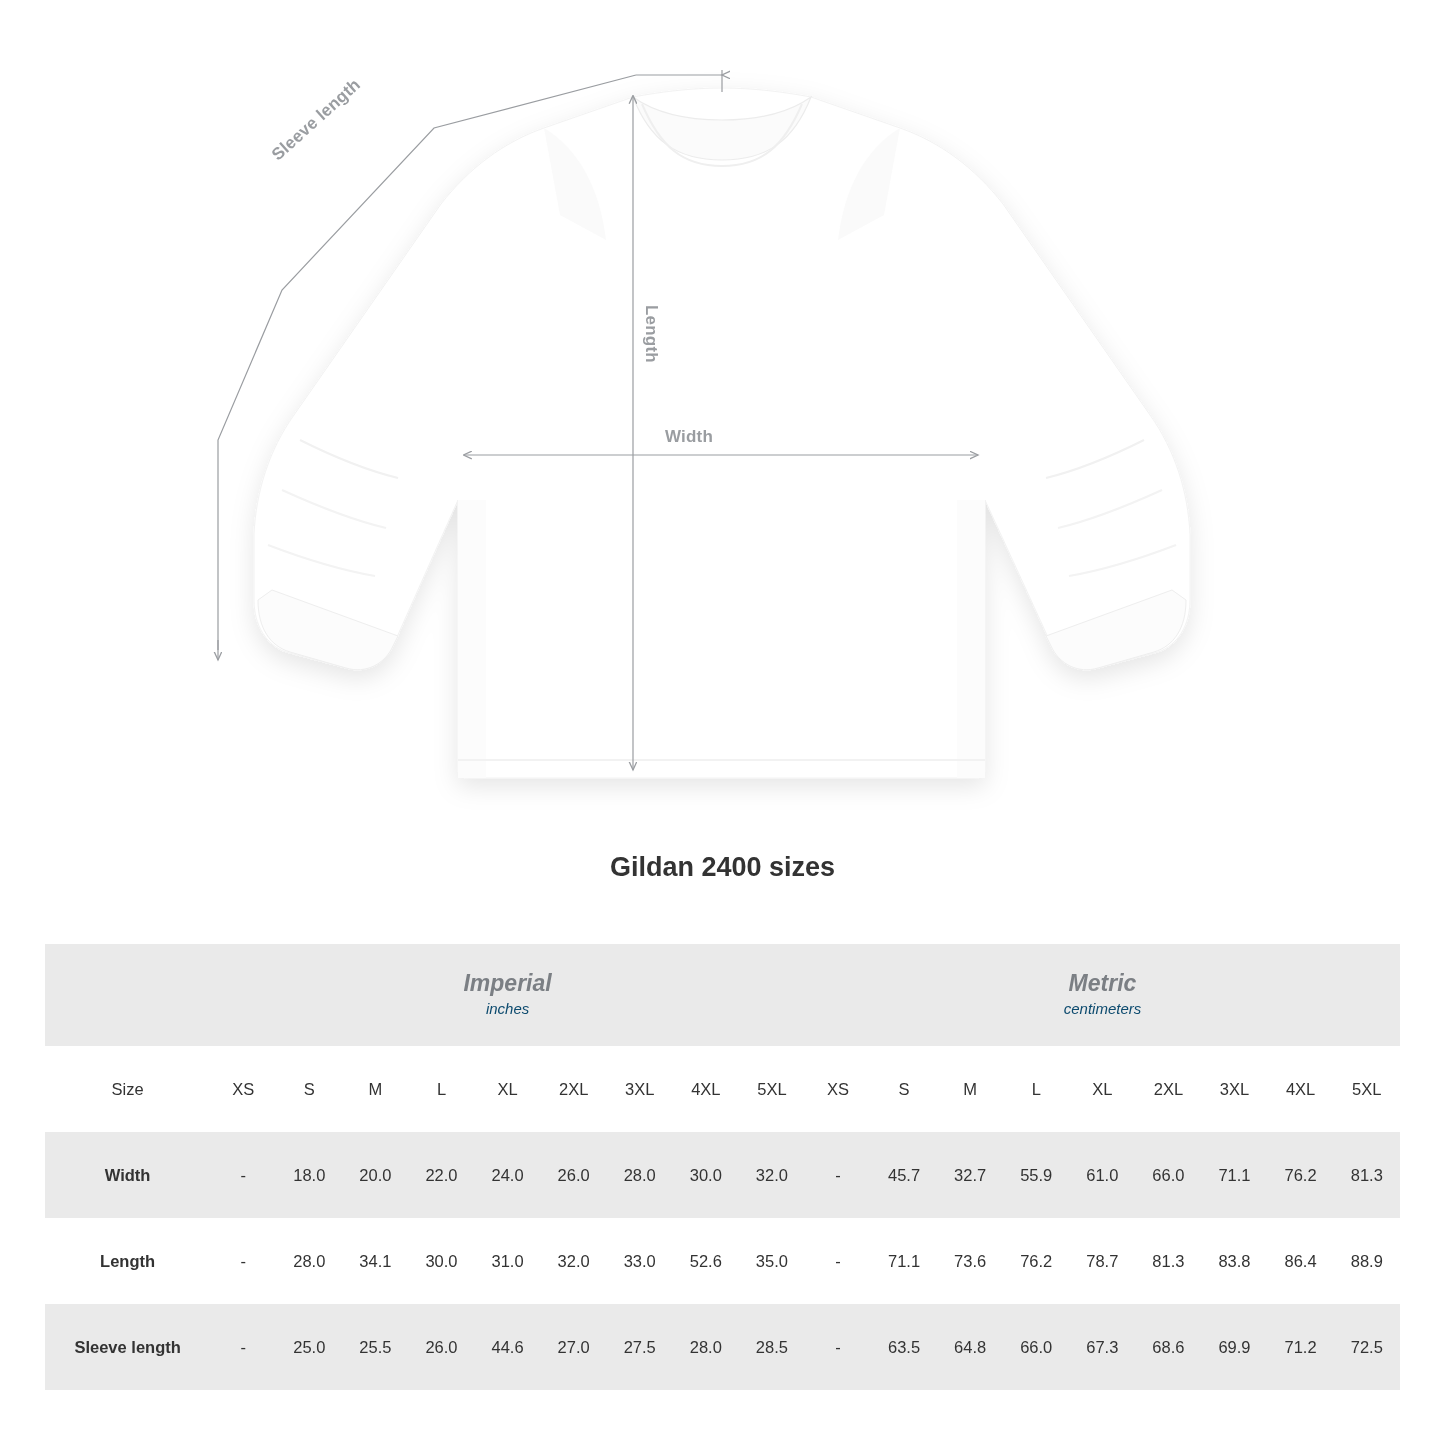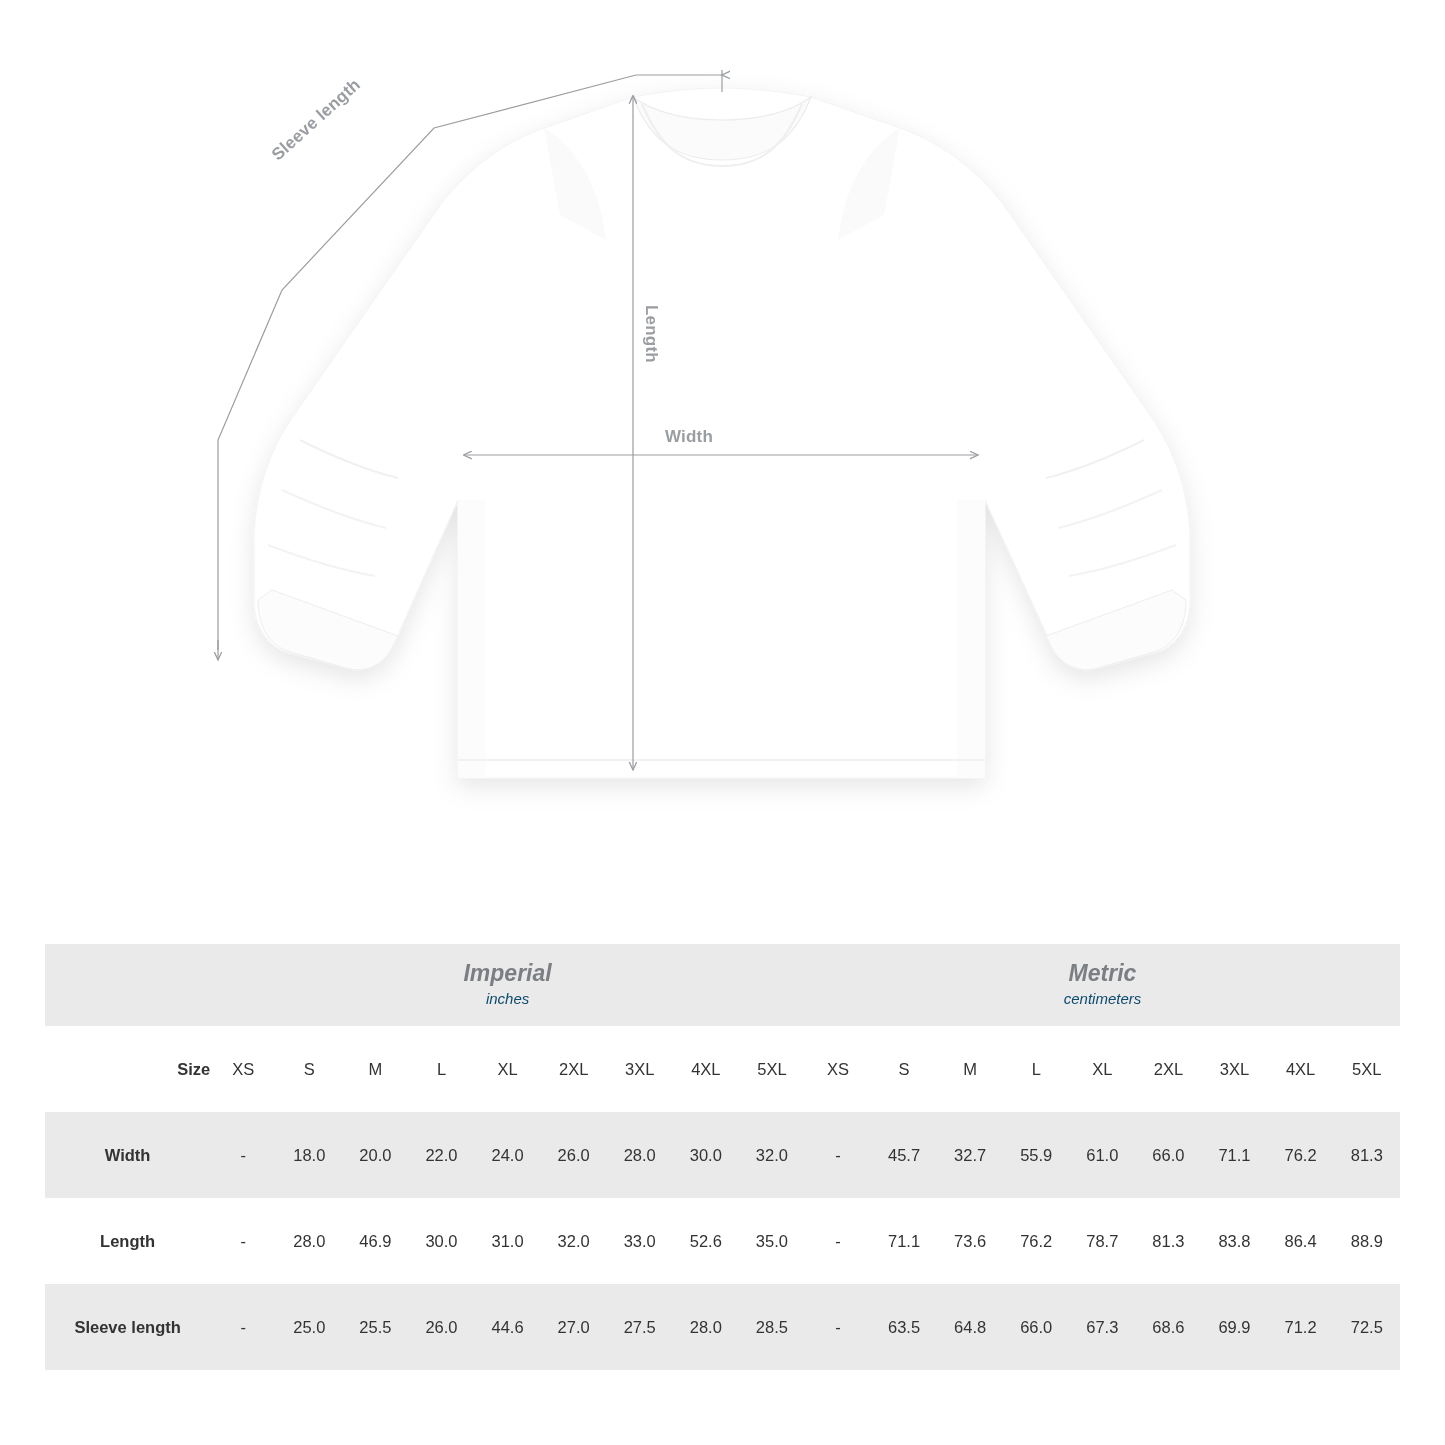--- a/index.html
+++ b/index.html
@@ -80,44 +80,44 @@
   table.size-table {
     border-collapse: collapse;
     width: 1355px;
     table-layout: fixed;
   }
   table.size-table td, table.size-table th {
     padding: 0;
     margin: 0;
   }
   .unitcell {
-    height: 82px;
+    height: 102px;
     background: #eaeaea;
     text-align: center;
     vertical-align: middle;
   }
   .unitcell .u-main {
     font-size: 23px;
     font-style: italic;
     font-weight: bold;
     color: #7b7f84;
     line-height: 1.25;
   }
   .unitcell .u-sub {
     font-size: 15px;
     font-style: italic;
     color: #0c4a6e;
     line-height: 1.5;
   }
   .row-head {
     height: 86px;
     background: #ffffff;
-    text-align: right;
+    text-align: center;
     vertical-align: middle;
-    font-weight: bold;
+    font-weight: normal;
     font-size: 16.5px;
     color: #333333;
   }
   .row-head.alt { background: #eaeaea; }
   .cell {
     height: 86px;
     text-align: center;
     vertical-align: middle;
     font-size: 16.5px;
     color: #333333;
@@ -222,20 +222,21 @@
       <path d="M464,455 L978,455" marker-start="url(#arrow-start)" marker-end="url(#arrow-end)"></path>
     </g>
   </svg>
 
   <div class="dim-label" id="label-sleeve">Sleeve length</div>
   <div class="dim-label" id="label-length">Length</div>
   <div class="dim-label" id="label-width">Width</div>
 </div>
 
 <div id="title-block">
+  <h1 id="chart-title">Gildan 2400 sizes</h1>
 </div>
 
 <div id="table-wrap">
   <table class="size-table">
     <colgroup>
       <col class="col-size">
       <col class="col-val">
         <col class="col-val">
         <col class="col-val">
         <col class="col-val">
@@ -309,21 +310,21 @@
       <td class="cell alt">66.0</td>
       <td class="cell alt">71.1</td>
       <td class="cell alt">76.2</td>
       <td class="cell alt">81.3</td>
     </tr>
 
     <tr>
       <td class="row-head rowlabel">Length</td>
       <td class="cell">-</td>
       <td class="cell">28.0</td>
-      <td class="cell">46.9</td>
+      <td class="cell">34.1</td>
       <td class="cell">30.0</td>
       <td class="cell">31.0</td>
       <td class="cell">32.0</td>
       <td class="cell">33.0</td>
       <td class="cell">52.6</td>
       <td class="cell">35.0</td>
       <td class="cell">-</td>
       <td class="cell">71.1</td>
       <td class="cell">73.6</td>
       <td class="cell">76.2</td>

